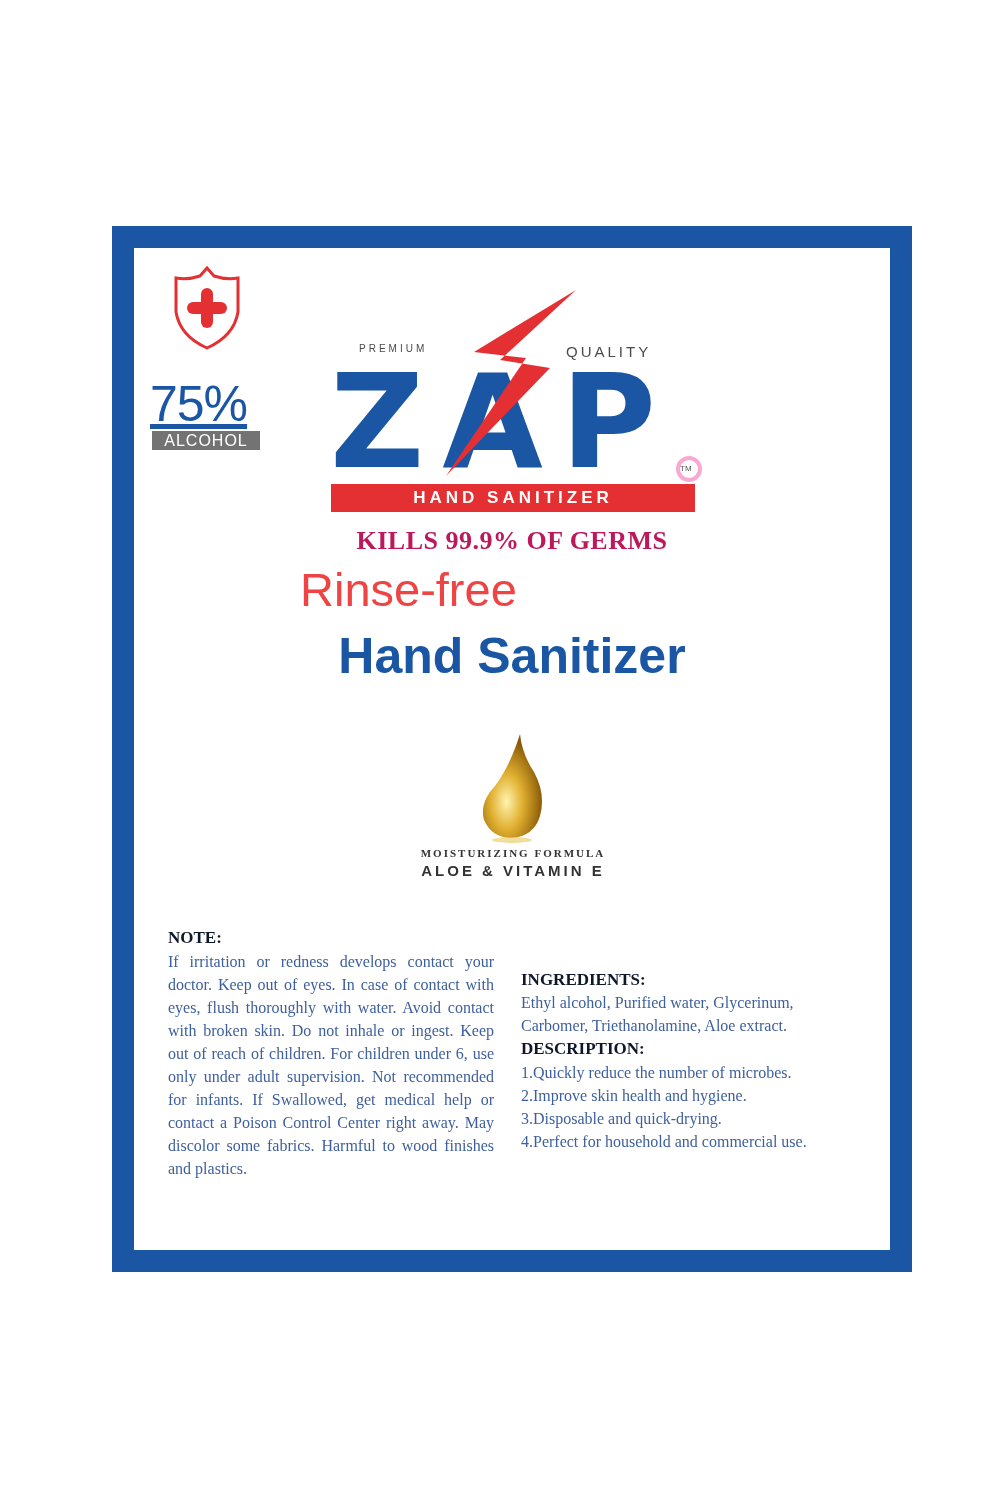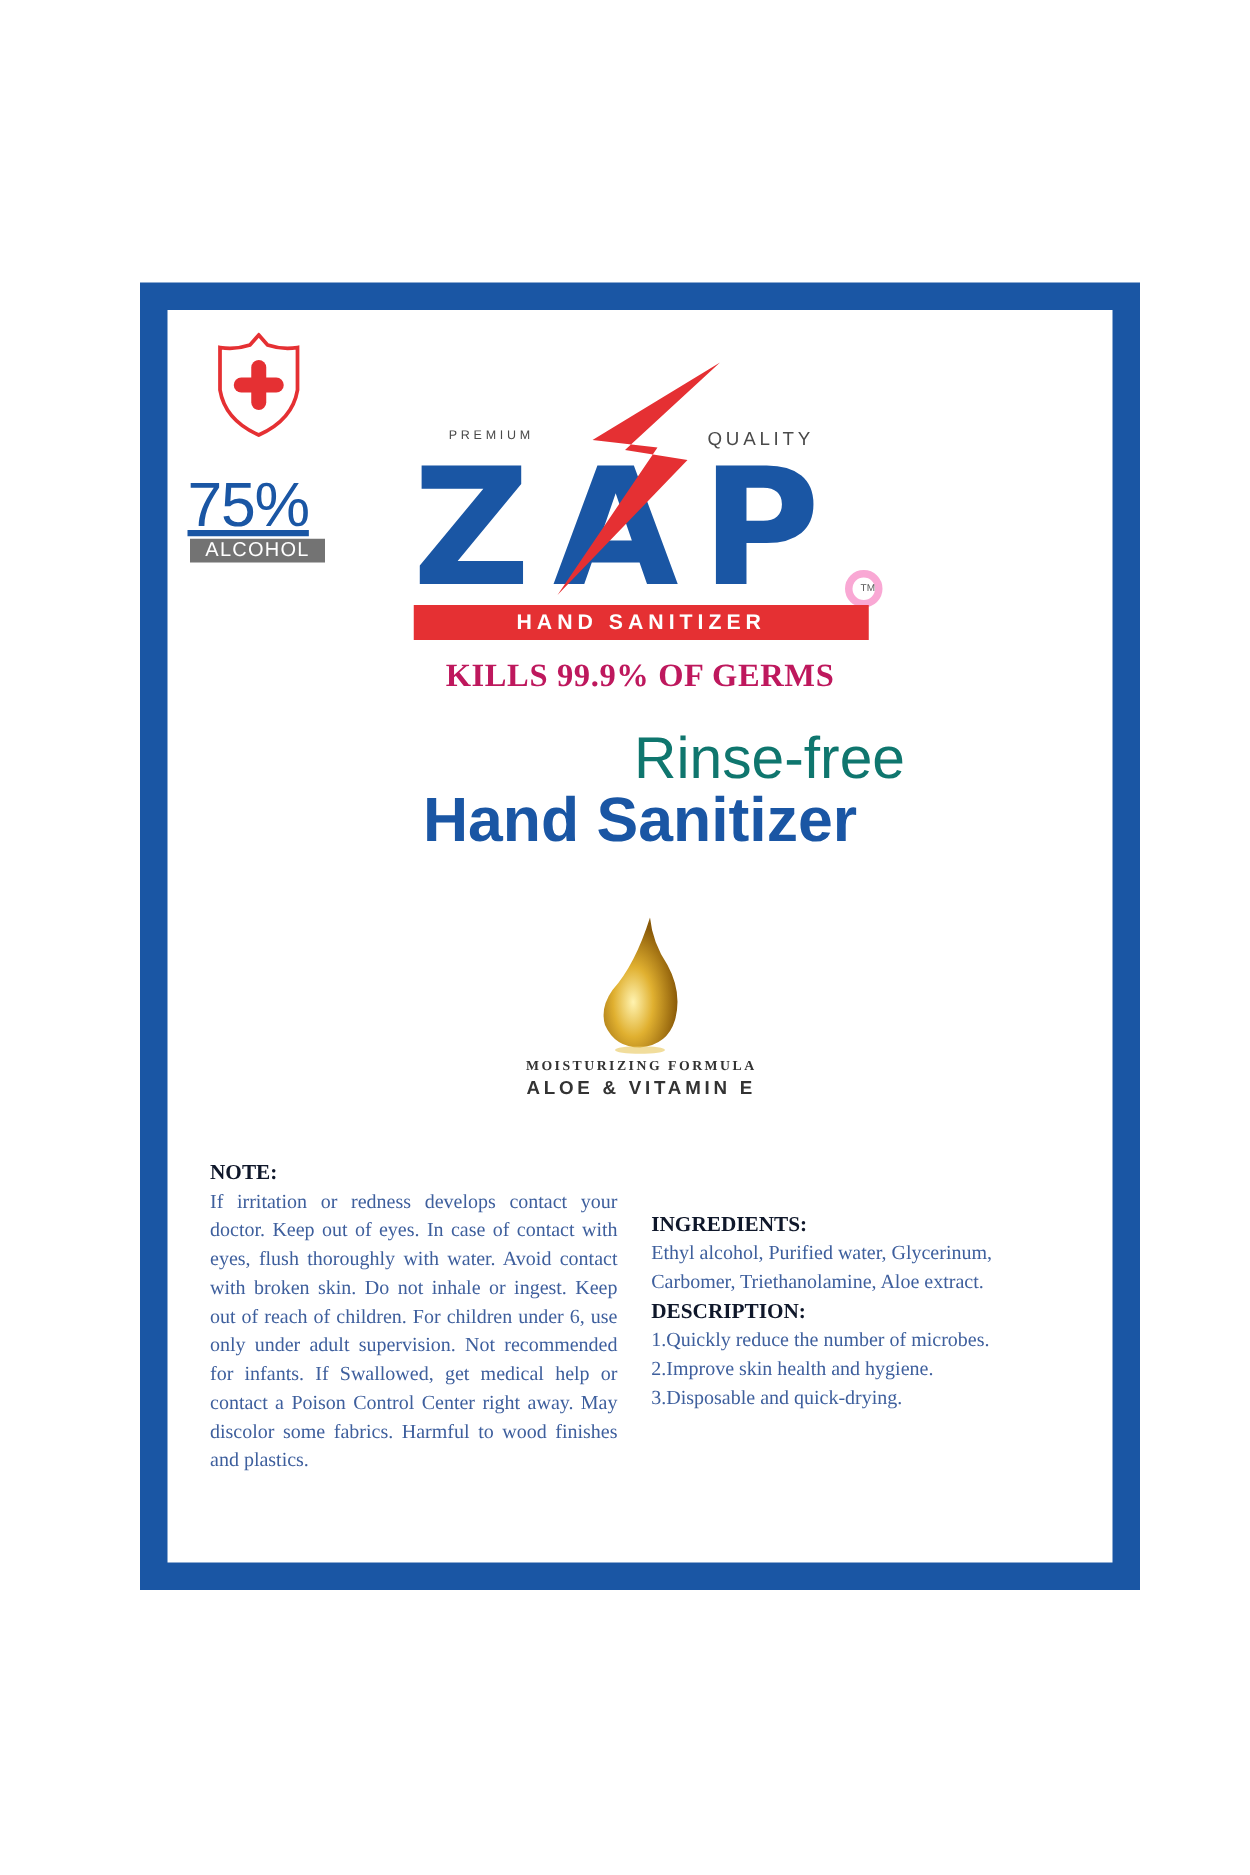--- a/index.html
+++ b/index.html
@@ -6,24 +6,24 @@
   body { width:1000px; height:1500px; position:relative; overflow:hidden; font-family:"Liberation Sans", sans-serif; }
   .label-frame { position:absolute; left:112px; top:226px; width:756px; height:1002px; border:22px solid #1a56a4; background:#ffffff; }
   .abs { position:absolute; }
   .shield { left:172px; top:266px; width:70px; height:84px; }
   .pct { left:150px; top:378px; font-size:50px; color:#1a56a4; letter-spacing:-1px; line-height:52px;text-decoration:underline; }
   .alcohol { left:152px; top:431px; width:108px; height:19px; background:#737373; color:#ffffff; font-size:16px; letter-spacing:1px; text-align:center; line-height:19px; }
   .premium { left:359px; top:343px; font-size:10px; letter-spacing:3px; color:#4a4a4a; }
   .quality { left:566px; top:343px; font-size:15px; letter-spacing:3px; color:#4a4a4a; }
   .bolt { left:438px; top:288px; width:150px; height:190px; }
   .zap { left:330px; top:362px; width:370px; height:120px; font-family:"DejaVu Sans", sans-serif; font-weight:bold; font-size:130px; color:#1a56a4; letter-spacing:18px; line-height:120px; }
-  .tm { left:676px; top:456px; width:18px; height:18px; border:6px solid #f9a8d4; border-radius:50%; font-size:8px; color:#555; text-align:right; line-height:18px; }
+  .tm { left:676px; top:456px; width:18px; height:18px; border:4px solid #f9a8d4; border-radius:50%; font-size:8px; color:#555; text-align:left; line-height:18px; }
   .sanitizer-bar { left:331px; top:484px; width:364px; height:28px; background:#e53033; color:#ffffff; font-weight:bold; font-size:17px; letter-spacing:4px; text-align:center; line-height:28px; }
   .kills { left:300px; top:526px; width:424px; text-align:center; font-family:"Liberation Serif", serif; font-weight:bold; font-size:26px; color:#be185d; letter-spacing:0.5px; }
-  .rinse { left:300px; top:562px; width:424px; text-align:right; font-size:47px; color:#0f766e;margin-top:16px; }
+  .rinse { left:300px; top:562px; width:424px; text-align:left; font-size:47px; color:#ef4444; }
   .hand { left:290px; top:627px; width:444px; text-align:center; font-weight:bold; font-size:50px; color:#1a56a4; }
   .drop { left:478px; top:732px; width:70px; height:112px; }
   .moist { left:400px; top:847px; width:226px; text-align:center; font-size:11px; letter-spacing:2px; color:#333; font-weight:bold;font-family:Liberation Serif, serif; }
   .aloe { left:400px; top:862px; width:226px; text-align:center; font-size:15px; letter-spacing:3px; color:#333; font-weight:bold; }
   .serif { font-family:"Liberation Serif", serif; }
   .h-red { color:#0f172a; font-weight:bold; font-size:17px; }
   .body-blue { color:#3e5f9d; font-size:16px; line-height:23px; }
   .note-title { left:168px; top:928px; }
   .note-text { left:168px; top:950px; width:326px; text-align:justify; }
   .ingr-title { left:521px; top:970px; }
@@ -75,13 +75,14 @@
 <div class="abs serif body-blue note-text">If irritation or redness develops contact your doctor. Keep out of eyes. In case of contact with eyes, flush thoroughly with water. Avoid contact with broken skin. Do not inhale or ingest. Keep out of reach of children. For children under 6, use only under adult supervision. Not recommended for infants. If Swallowed, get medical help or contact a Poison Control Center right away. May discolor some fabrics. Harmful to wood finishes and plastics.</div>
 
 <div class="abs serif h-red ingr-title">INGREDIENTS:</div>
 <div class="abs serif body-blue ingr-text">Ethyl alcohol, Purified water, Glycerinum, Carbomer, Triethanolamine, Aloe extract.</div>
 
 <div class="abs serif h-red desc-title">DESCRIPTION:</div>
 <ul class="abs serif body-blue desc-list">
   <li>1.Quickly reduce the number of microbes.</li>
   <li>2.Improve skin health and hygiene.</li>
   <li>3.Disposable and quick-drying.</li>
+  <li>4.Perfect for household and commercial use.</li>
 </ul>
 
 </body></html>

